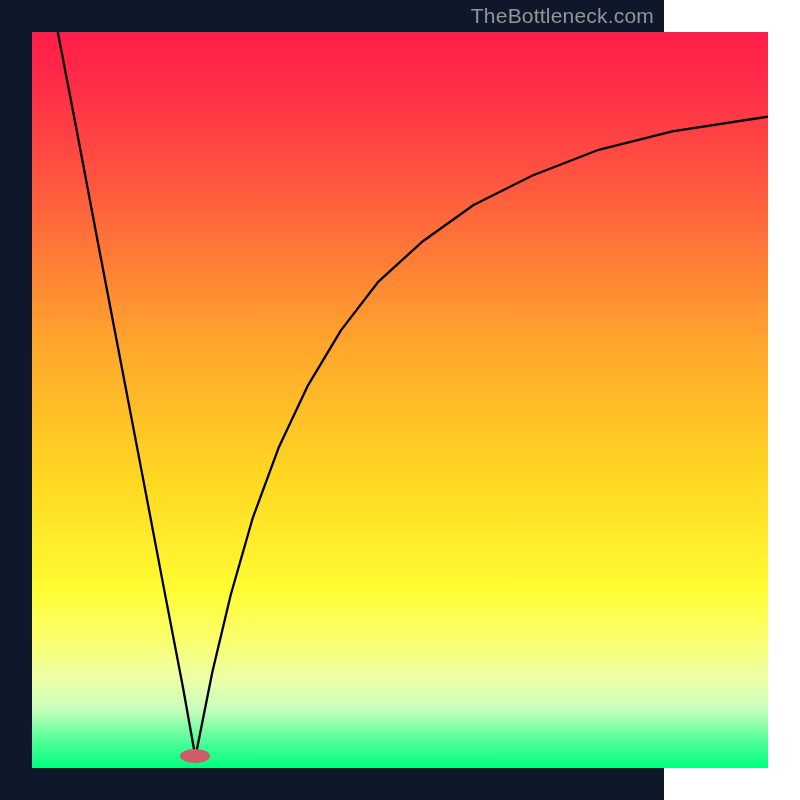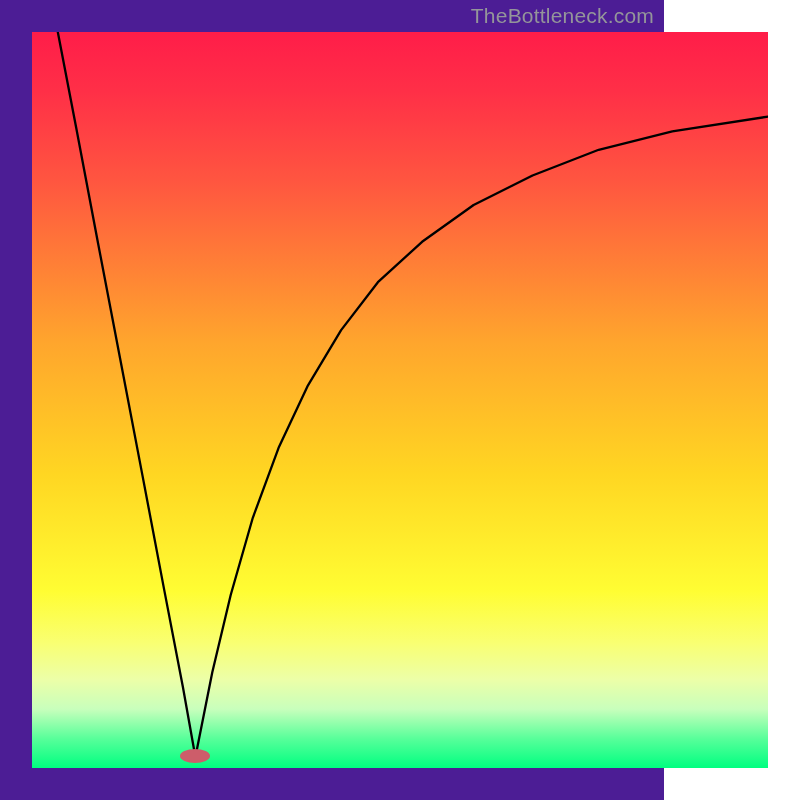--- a/index.html
+++ b/index.html
@@ -5,21 +5,21 @@
   html, body {
     margin: 0;
     padding: 0;
     width: 800px;
     height: 800px;
     overflow: hidden;
   }
   .frame {
     width: 664px;
     height: 800px;
-    background: #4c1d95;
+    background: #0f172a;
     position: relative;
   }
   .plot {
     position: absolute;
     left: 32px;
     top: 32px;
     width: 736px;
     height: 736px;
     overflow: hidden;
   }

